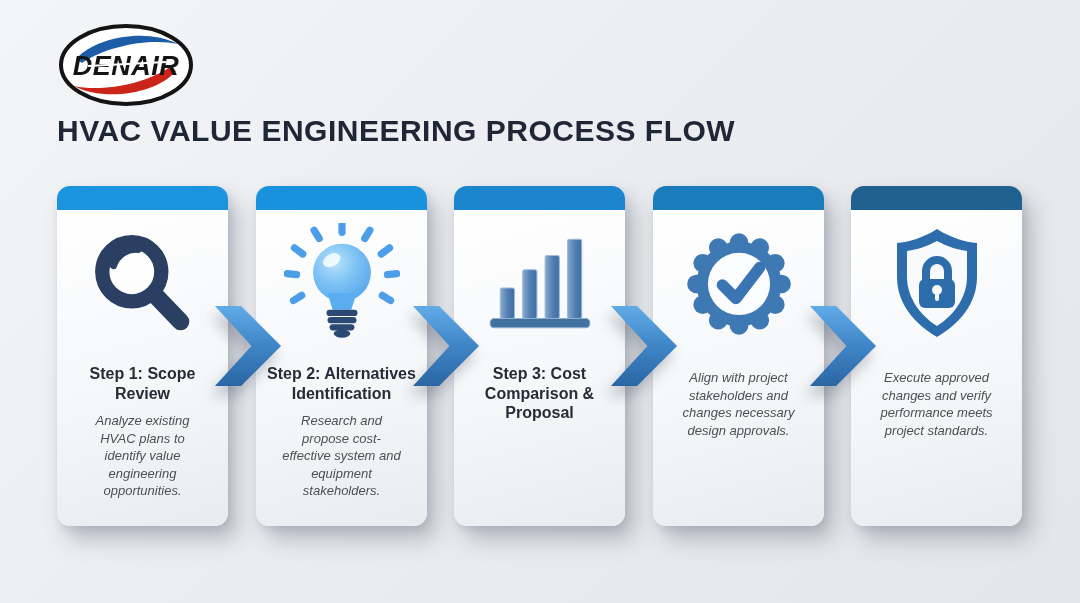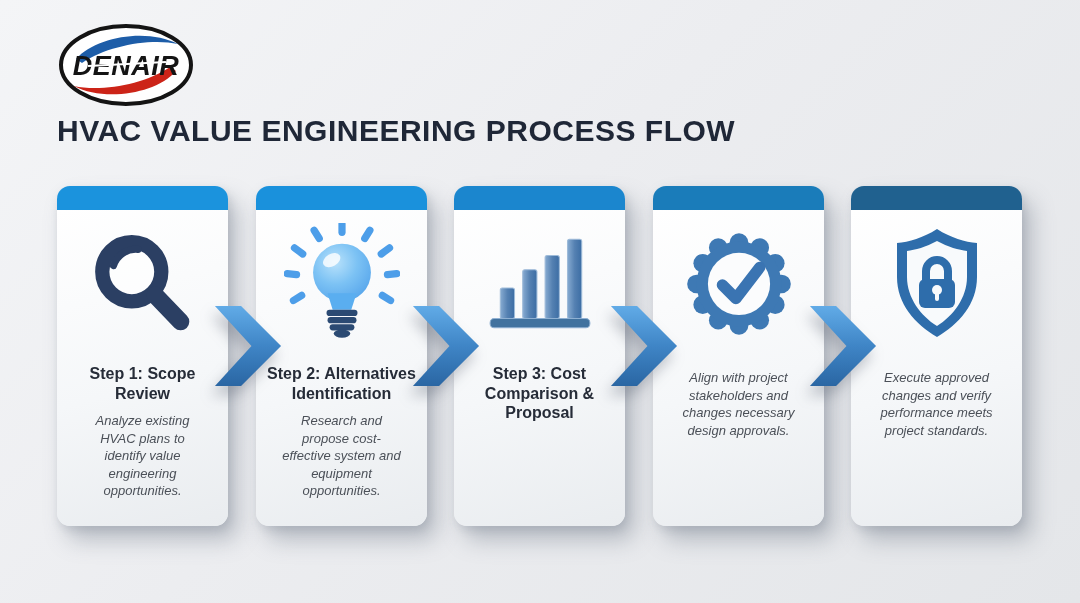--- a/index.html
+++ b/index.html
@@ -116,21 +116,21 @@
           <circle cx="55" cy="48" r="28" fill="url(#bulbGrad)"></circle>
           <path d="M41,68 L69,68 L64,84 L46,84 Z" fill="#5aaef0"></path>
           <ellipse cx="45" cy="36" rx="9" ry="6" fill="rgba(255,255,255,0.8)" transform="rotate(-30 45 36)"></ellipse>
           <rect x="40" y="84" width="30" height="6" rx="3" fill="#2b4a73"></rect>
           <rect x="41" y="91" width="28" height="6" rx="3" fill="#2b4a73"></rect>
           <rect x="43" y="98" width="24" height="6" rx="3" fill="#2b4a73"></rect>
           <ellipse cx="55" cy="107" rx="8" ry="4" fill="#2b4a73"></ellipse>
         </svg>
       </div>
       <div class="step-title">Step 2: Alternatives Identification</div>
-      <div class="step-desc">Research and propose cost-effective system and equipment opportunities.</div>
+      <div class="step-desc">Research and propose cost-effective system and equipment stakeholders.</div>
     </div>
   </div>
 
   <div class="card card-3">
     <div class="card-header" style="background: rgb(27, 134, 206);"></div>
     <div class="card-body">
       <div class="icon-area">
         <svg width="112" height="112" viewBox="0 0 110 110">
           <rect x="16" y="58" width="14" height="30" rx="2" fill="url(#barGrad)" stroke="#9ebbd9" stroke-width="1"></rect>
           <rect x="38" y="40" width="14" height="48" rx="2" fill="url(#barGrad)" stroke="#9ebbd9" stroke-width="1"></rect>

